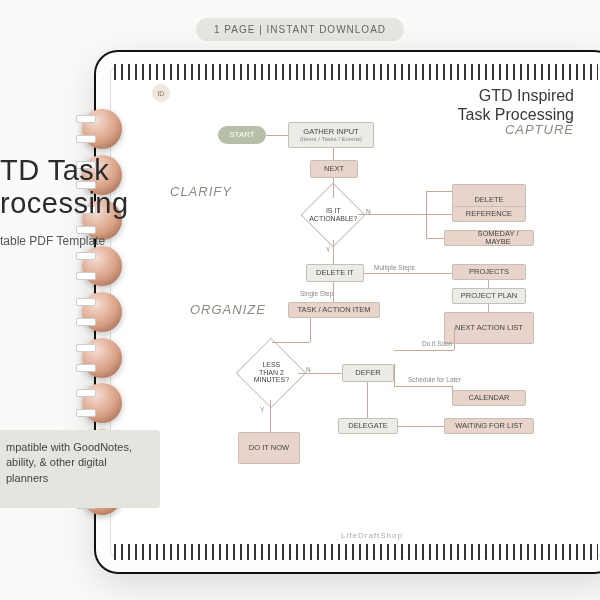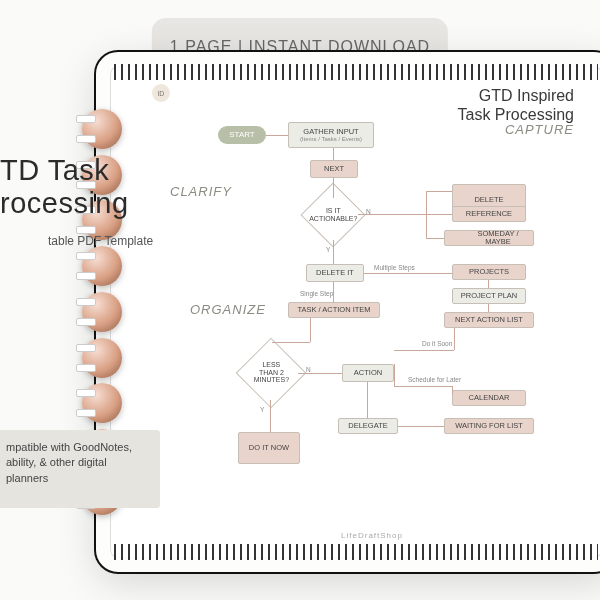--- a/index.html
+++ b/index.html
@@ -9,39 +9,39 @@
   background: #fafaf8;
   position: relative;
   overflow: hidden;
 }
 .badge {
   position: absolute;
   top: 18px; left: 50%;
   transform: translateX(-50%);
   background: #e8e6e2;
   color: #666;
-  font-size: 16px;
+  font-size: 10px;
   letter-spacing: 1px;
-  padding: 20px 18px;
+  padding: 6px 18px;
   border-radius: 14px;
 }
 
 
 .left-panel {
   position: absolute;
   left: 0; top: 0; bottom: 0;
   width: 160px;
   display: flex;
   flex-direction: column;
   justify-content: center;
   padding-left: 0;
 }
 .title-block { position: absolute; top: 154px; left: 0; }
 .title-line { font-size: 29px; font-weight: 300; color: #2b2b2b; line-height: 1.15; letter-spacing: 0.5px; }
-.sub1 { font-size: 12px; color: #555; margin-top: 12px; line-height: 1.4; margin-left: 48px; }
+.sub1 { font-size: 12px; color: #555; margin-top: 12px; line-height: 1.4; }
 .compat-box {
   position: absolute; bottom: 92px; left: 0;
   background: #e6e4df; padding: 10px 14px 22px 6px;
   font-size: 11px; color: #444; line-height: 1.4;
   border-radius: 0 3px 3px 0;
 }
 
 
 .tablet {
   position: absolute;
@@ -168,37 +168,37 @@
     <div class="ln lh" style="top:122px; left:266px; width:26px;"></div>
     <div class="ln lh" style="top:146px; left:266px; width:18px;"></div>
 
     <div class="node boxg" style="top:172px; left:146px; width:58px; height:18px;">DELETE IT</div>
     <div class="ln lv" style="top:148px; left:173px; height:24px;"></div>
     <div class="tiny" style="top:172px; left:214px;">Multiple Steps</div>
     <div class="tiny" style="top:198px; left:140px;">Single Step</div>
 
     <div class="node box" style="top:172px; left:292px; width:74px; height:16px;">PROJECTS</div>
     <div class="node boxg" style="top:196px; left:292px; width:74px; height:16px;">PROJECT PLAN</div>
-    <div class="node box" style="top:220px; left:284px; width:90px; height:16px;">NEXT ACTION LIST</div>
+    <div class="node box" style="top:220px; left:284px; width:90px; height:32px;">NEXT ACTION LIST</div>
     <div class="ln lh" style="top:181px; left:204px; width:88px;"></div>
     <div class="ln lv" style="top:188px; left:328px; height:8px;"></div>
     <div class="ln lv" style="top:212px; left:328px; height:8px;"></div>
 
     <div class="node box" style="top:210px; left:128px; width:92px; height:16px;">TASK / ACTION ITEM</div>
     <div class="ln lv" style="top:190px; left:173px; height:20px;"></div>
 
     <div class="node dia" style="top:256px; left:86px; width:50px; height:50px;">
         <span>LESS THAN 2 MINUTES?</span>
       </div>
     <div class="ln lv" style="top:226px; left:150px; height:24px;"></div>
     <div class="ln lh" style="top:250px; left:112px; width:38px;"></div>
     <div class="tiny" style="top:274px; left:146px;">N</div>
     <div class="tiny" style="top:314px; left:100px;">Y</div>
 
-    <div class="node boxg" style="top:272px; left:182px; width:52px; height:18px;">ACTION</div>
+    <div class="node boxg" style="top:272px; left:182px; width:52px; height:18px;">DEFER</div>
     <div class="ln lh" style="top:281px; left:138px; width:44px;"></div>
     <div class="tiny" style="top:248px; left:262px;">Do it Soon</div>
     <div class="tiny" style="top:284px; left:248px;">Schedule for Later</div>
     <div class="ln lh" style="top:258px; left:234px; width:60px;"></div>
     <div class="ln lv" style="top:236px; left:294px; height:22px;"></div>
     <div class="ln lh" style="top:294px; left:234px; width:58px;"></div>
     <div class="ln lv" style="top:272px; left:234px; height:22px;"></div>
 
     <div class="node box" style="top:298px; left:292px; width:74px; height:16px;">CALENDAR</div>
     <div class="ln lv" style="top:294px; left:292px; height:8px;"></div>

